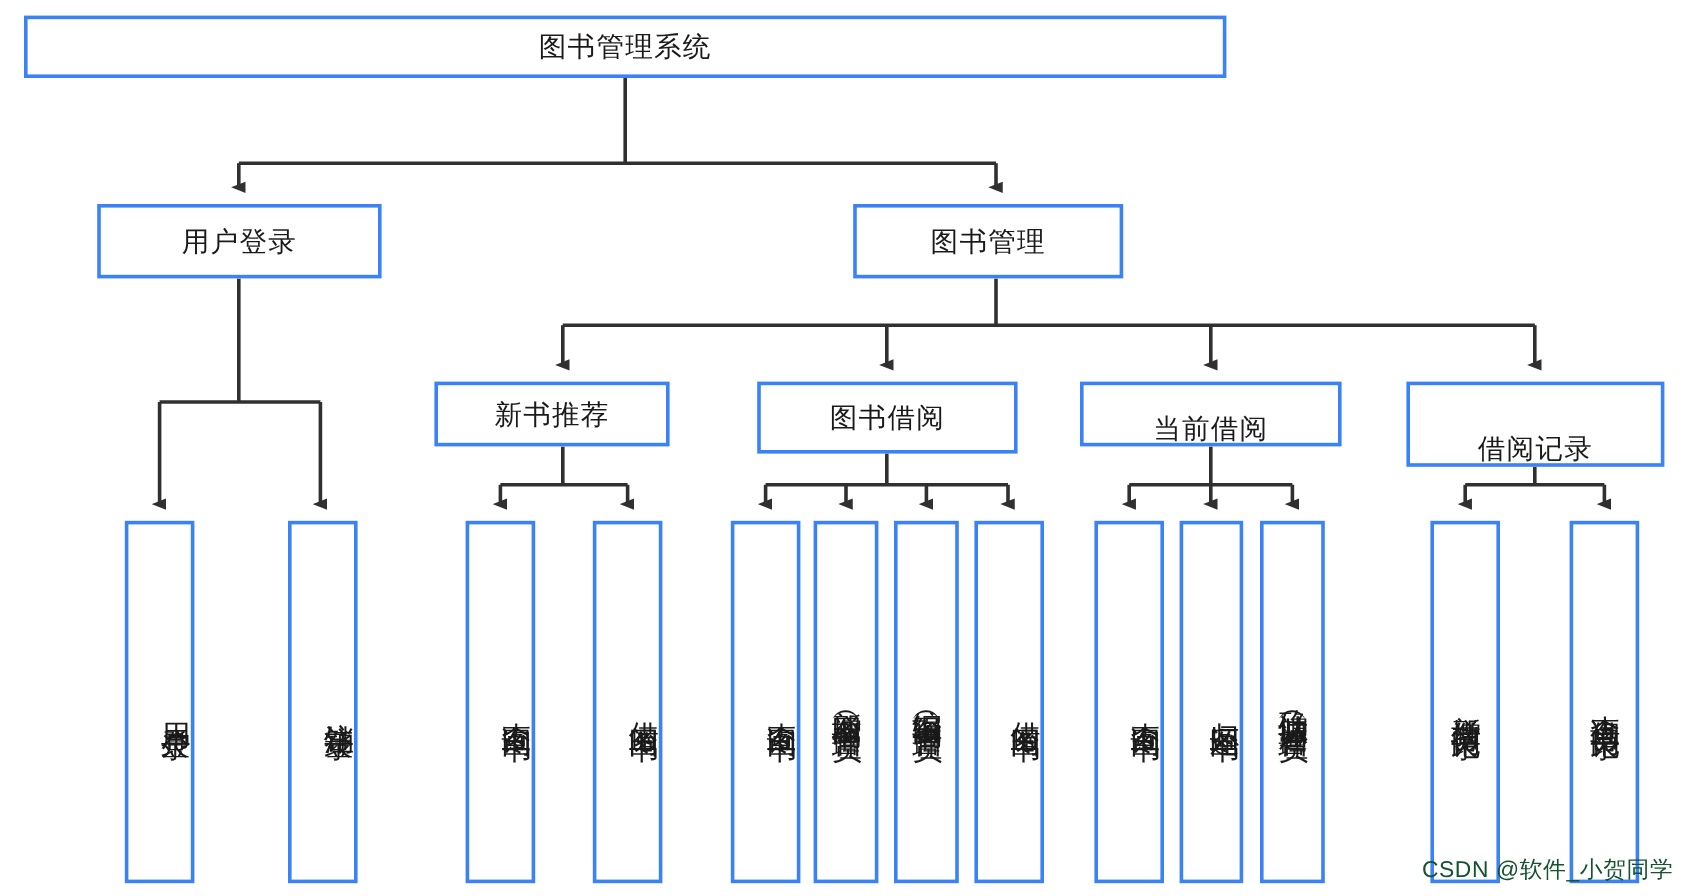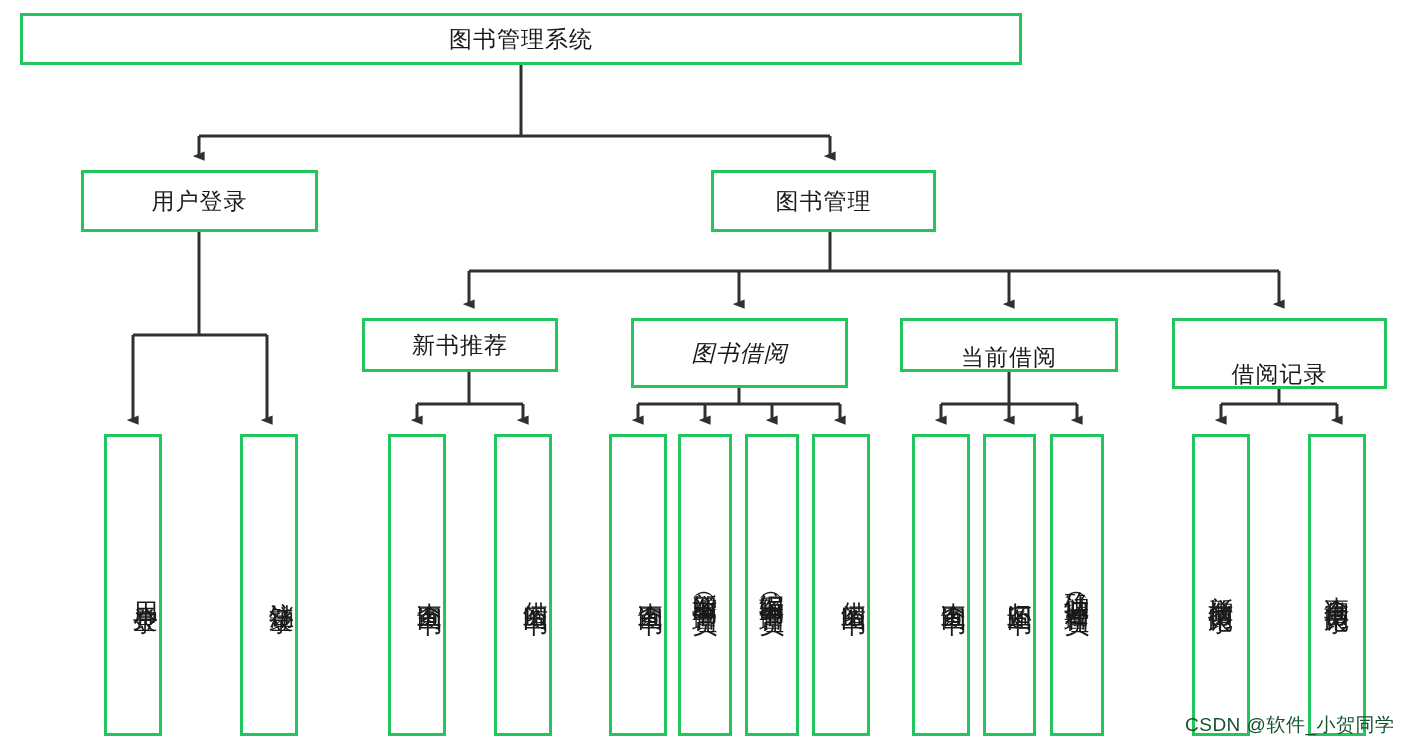--- a/index.html
+++ b/index.html
@@ -21,21 +21,21 @@
     position: absolute;
     left: 0;
     top: 0;
     width: 1405px;
     height: 747px;
     pointer-events: none;
   }
   .node {
     position: absolute;
     box-sizing: border-box;
-    border: 3px solid #22c55e;
+    border: 3px solid #3b82f6;
     background: #ffffff;
     display: flex;
     align-items: center;
     justify-content: center;
     color: #1a1a1a;
   }
   .node.h {
     font-size: 23px;
     letter-spacing: 1px;
   }
@@ -128,21 +128,21 @@
   <div class="node h" style="left:81px; top:170px; width:237px; height:62px;">
     <span class="lbl">用户登录</span>
   </div>
   <div class="node h" style="left:711px; top:170px; width:225px; height:62px;">
     <span class="lbl">图书管理</span>
   </div>
 
   <div class="node h" style="left:362px; top:318px; width:196px; height:54px;">
     <span class="lbl">新书推荐</span>
   </div>
-  <div class="node h" style="left:631px; top:318px; width:217px; height:70px;font-style:italic;">
+  <div class="node h" style="left:631px; top:318px; width:217px; height:60px;">
     <span class="lbl">图书借阅</span>
   </div>
   <div class="node h" style="left:900px; top:318px; width:218px; height:54px;align-items:flex-end;">
     <span class="lbl">当前借阅</span>
   </div>
   <div class="node h" style="left:1172px; top:318px; width:215px; height:71px;align-items:flex-end;">
     <span class="lbl">借阅记录</span>
   </div>
 
   <div class="node v" style="left:104px; top:434px; width:58px; height:302px;">

